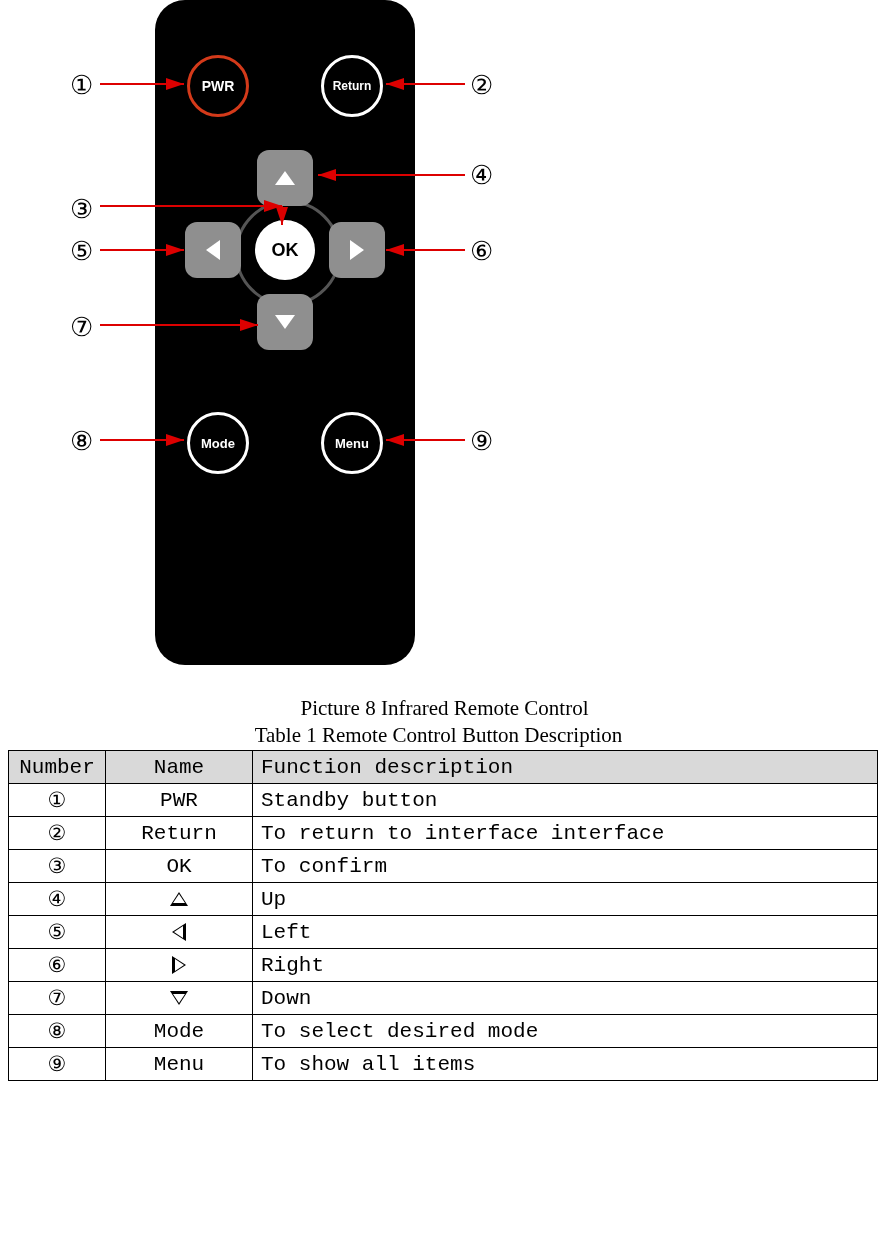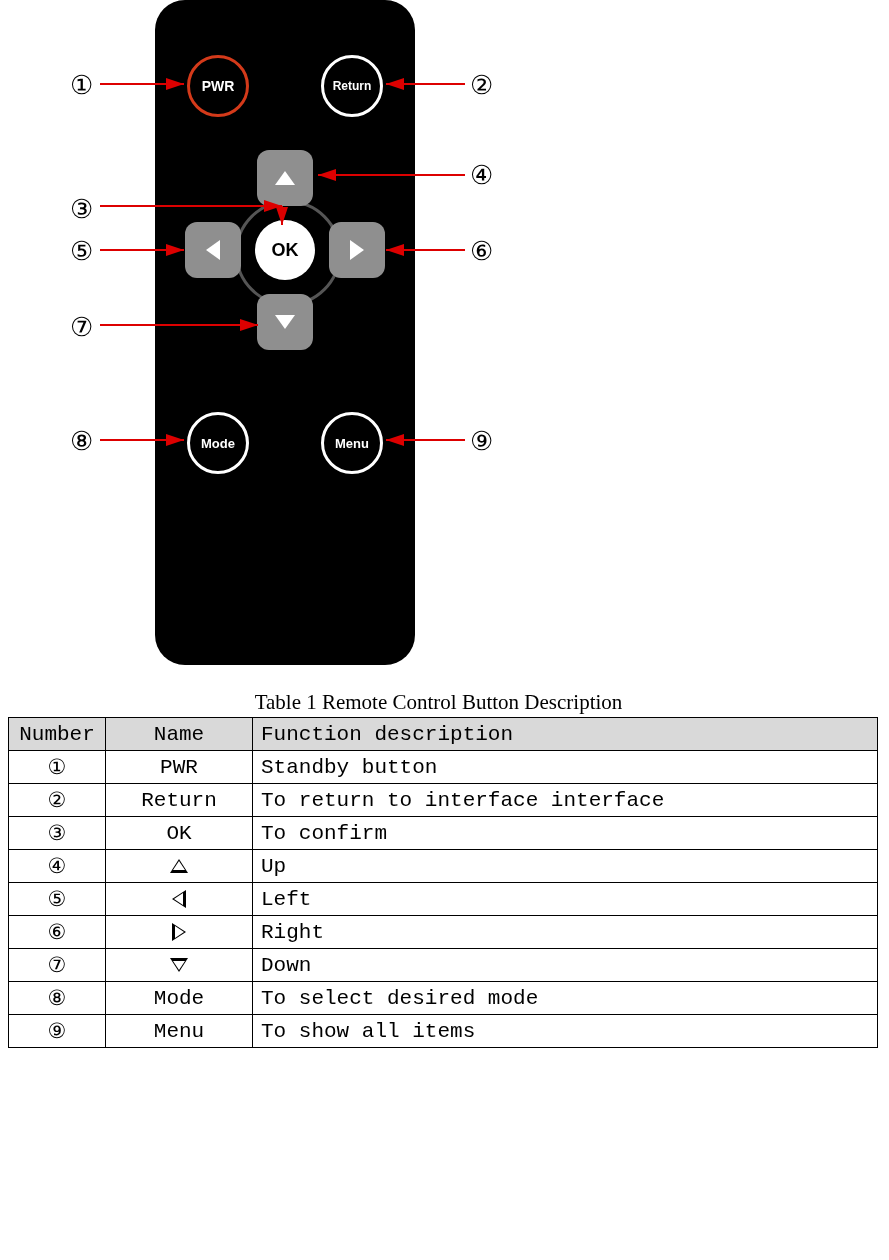--- a/index.html
+++ b/index.html
@@ -251,20 +251,21 @@
       <span class="circled" style="left:470px; top:160px;">④</span>
       <span class="circled" style="left:70px; top:236px;">⑤</span>
       <span class="circled" style="left:470px; top:236px;">⑥</span>
       <span class="circled" style="left:70px; top:312px;">⑦</span>
       <span class="circled" style="left:70px; top:426px;">⑧</span>
       <span class="circled" style="left:470px; top:426px;">⑨</span>
     </div>
   </div>
 
   <div class="captions">
+    <div class="pic-caption">Picture 8 Infrared Remote Control</div>
     <div class="tbl-caption">Table 1 Remote Control Button Description</div>
   </div>
 
   <table class="desc">
     <thead>
       <tr>
         <th>Number</th>
         <th>Name</th>
         <th>Function description</th>
       </tr>

